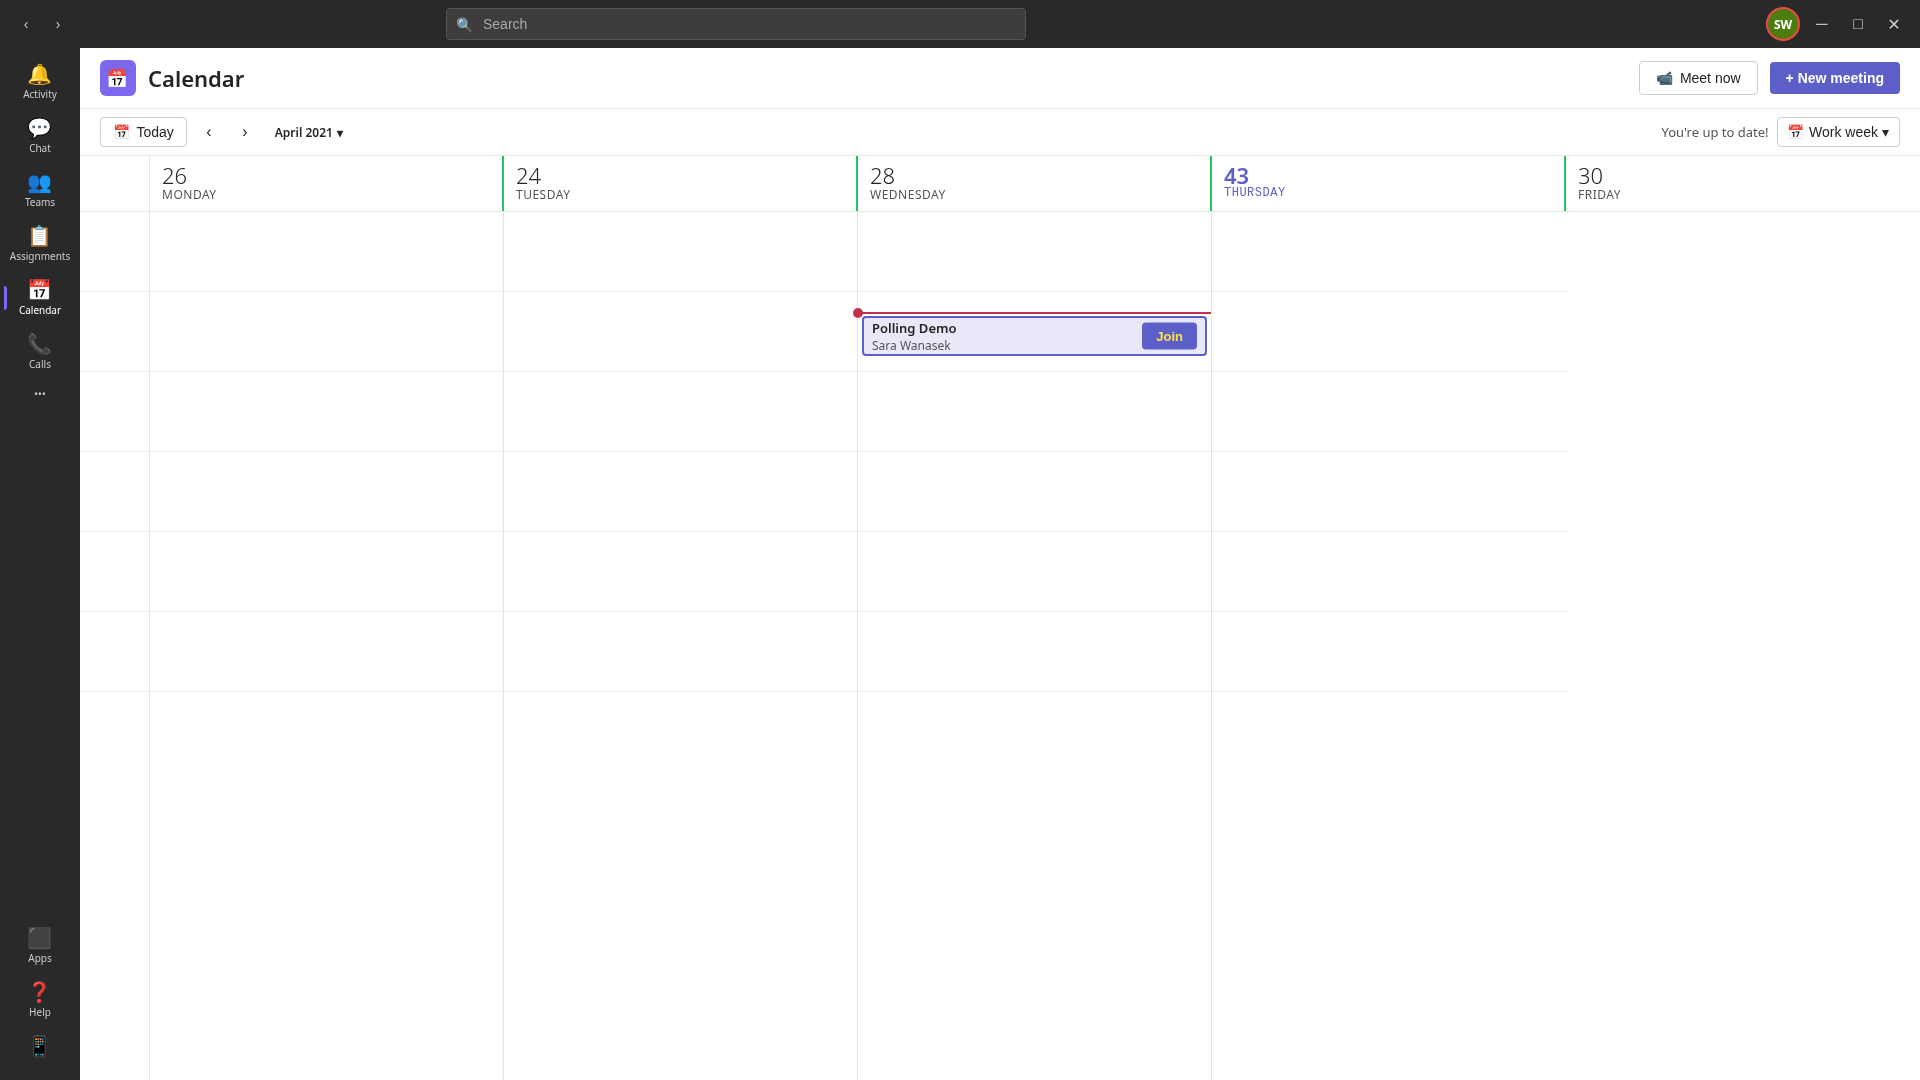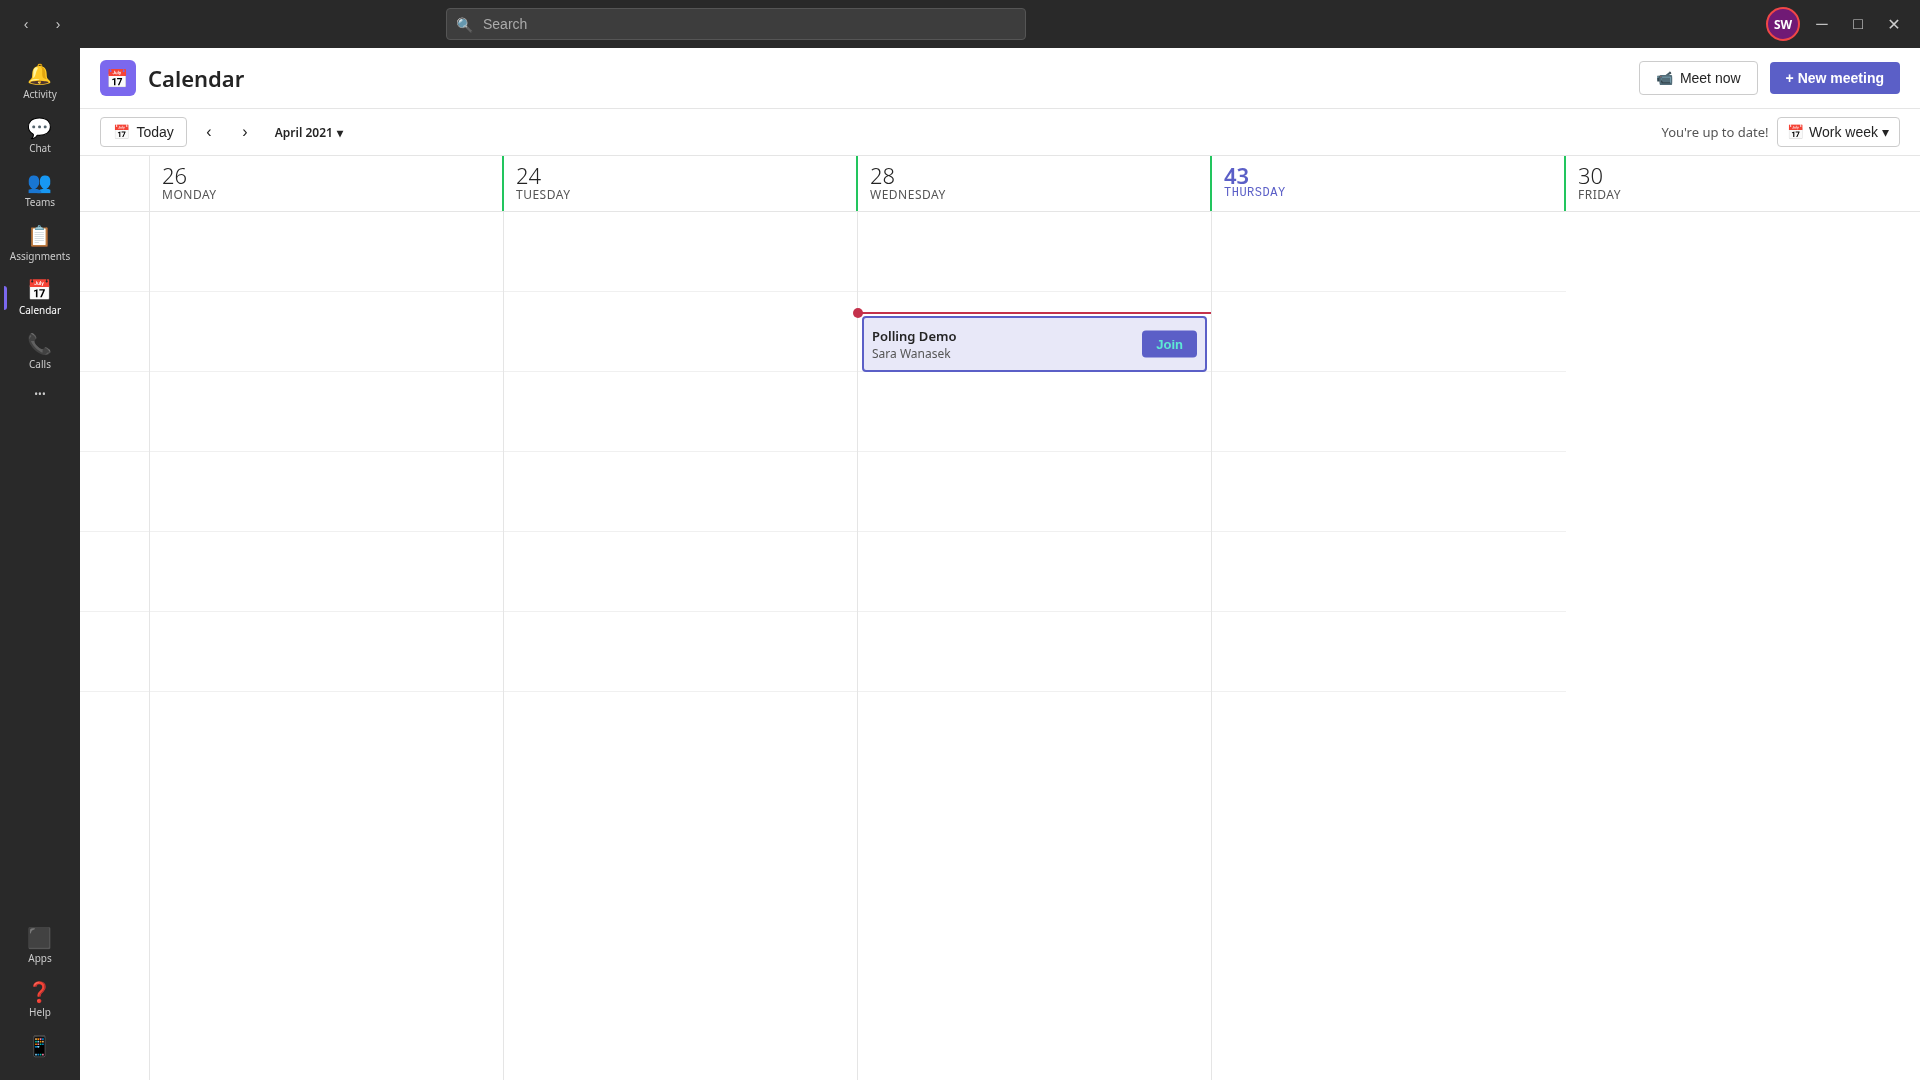--- a/index.html
+++ b/index.html
@@ -80,21 +80,21 @@
       cursor: pointer;
       display: flex;
       align-items: center;
       justify-content: center;
       border-radius: 4px;
     }
     .avatar-btn {
       width: 34px;
       height: 34px;
       border-radius: 50%;
-      background: #701a75;
+      background: #4d7c0f;
       border: 2px solid #f04747;
       color: #fff;
       font-size: 12px;
       font-weight: bold;
       cursor: pointer;
       display: flex;
       align-items: center;
       justify-content: center;
     }
 
@@ -391,21 +391,21 @@
       border-radius: 50%;
       background: #c4314b;
     }
 
     
     .event-card {
       position: absolute;
       left: 4px;
       right: 4px;
       top: calc(80px * 1.3);
-      height: 56px;
+      height: 40px;
       background: #e8e8f8;
       border: 2px solid #5b5fc7;
       border-radius: 4px;
       padding: 4px 8px;
       display: flex;
       flex-direction: column;
       justify-content: center;
       z-index: 6;
       cursor: pointer;
     }
@@ -417,21 +417,21 @@
     .event-organizer {
       font-size: 12px;
       color: #555;
     }
     .join-btn {
       position: absolute;
       right: 8px;
       top: 50%;
       transform: translateY(-50%);
       background: #5b5fc7;
-      color: #5eead4;
+      color: #fde047;
       border: none;
       border-radius: 4px;
       padding: 6px 14px;
       font-size: 13px;
       font-weight: 600;
       cursor: pointer;
     }
   </style>
 </head>
 <body>

